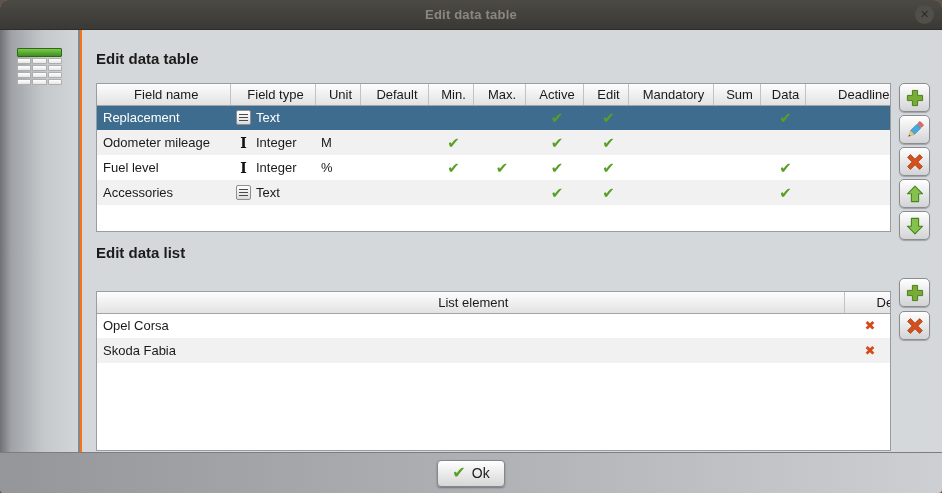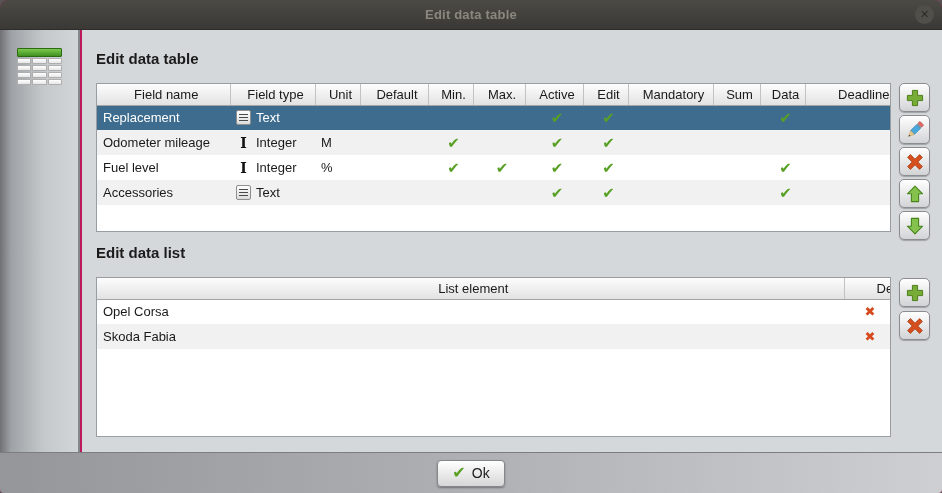--- a/index.html
+++ b/index.html
@@ -1,20 +1,20 @@
 <!DOCTYPE html>
 <html><head>
 <meta charset="utf-8">
 <style>
   html,body { margin:0; padding:0; background:#555; }
   * { box-sizing:border-box; }
   .window {
     position:relative; width:942px; height:493px; overflow:hidden;
     font-family:"Liberation Sans","DejaVu Sans",sans-serif;
-    border-radius:8px 8px 4px 4px; background:#be185d;
+    border-radius:8px 8px 4px 4px; background:#f97316;
   }
   
   .titlebar {
     position:absolute; left:0; top:0; width:942px; height:30px;
     background:linear-gradient(#4b4a45,#3a3935);
     border-bottom:1px solid #2e2d29;
     display:flex; align-items:center; justify-content:center;
   }
   .titlebar .title { color:#8a877f; font-size:13px; font-weight:bold; letter-spacing:0.2px; }
   .closebtn {
@@ -38,21 +38,21 @@
   .tbl-glyph .gcells i {
     display:block; background:linear-gradient(#ffffff,#e6e6e6); border:1px solid #aeaeae; border-radius:1px;
   }
   .content { position:absolute; left:82px; top:0; width:860px; height:422px; background:#d5d8db; }
   .sect-heading { position:absolute; margin:0; font-size:15px; font-weight:bold; color:#1b1b1b; }
   .h1 { left:14px; top:20px; }
   .h2 { left:14px; top:214px; }
   
   .tablebox { position:absolute; background:#ffffff; border:1px solid #989da2; }
   .box1 { left:14px; top:53px;  width:795px; height:149px; }
-  .box2 { left:14px; top:247px; width:795px; height:160px; }
+  .box2 { left:14px; top:261px; width:795px; height:160px; }
   table.grid { border-collapse:collapse; table-layout:fixed; width:793px; font-size:13px; color:#1a1a1a; }
   table.grid th {
     height:21px; font-weight:normal; text-align:center; padding:0 0 0 6px;
     background:linear-gradient(#fdfdfd,#e2e2e2);
     border-right:1px solid #c2c2c2; border-bottom:1px solid #a4a4a4;
     overflow:hidden; white-space:nowrap;
   }
   table.grid th:last-child { border-right:none;padding-left:32px; }
   table.grid td { height:25px; padding:0 0 0 6px; overflow:hidden; white-space:nowrap; }
   tr.row-alt  { background:#f1f1f1; }

